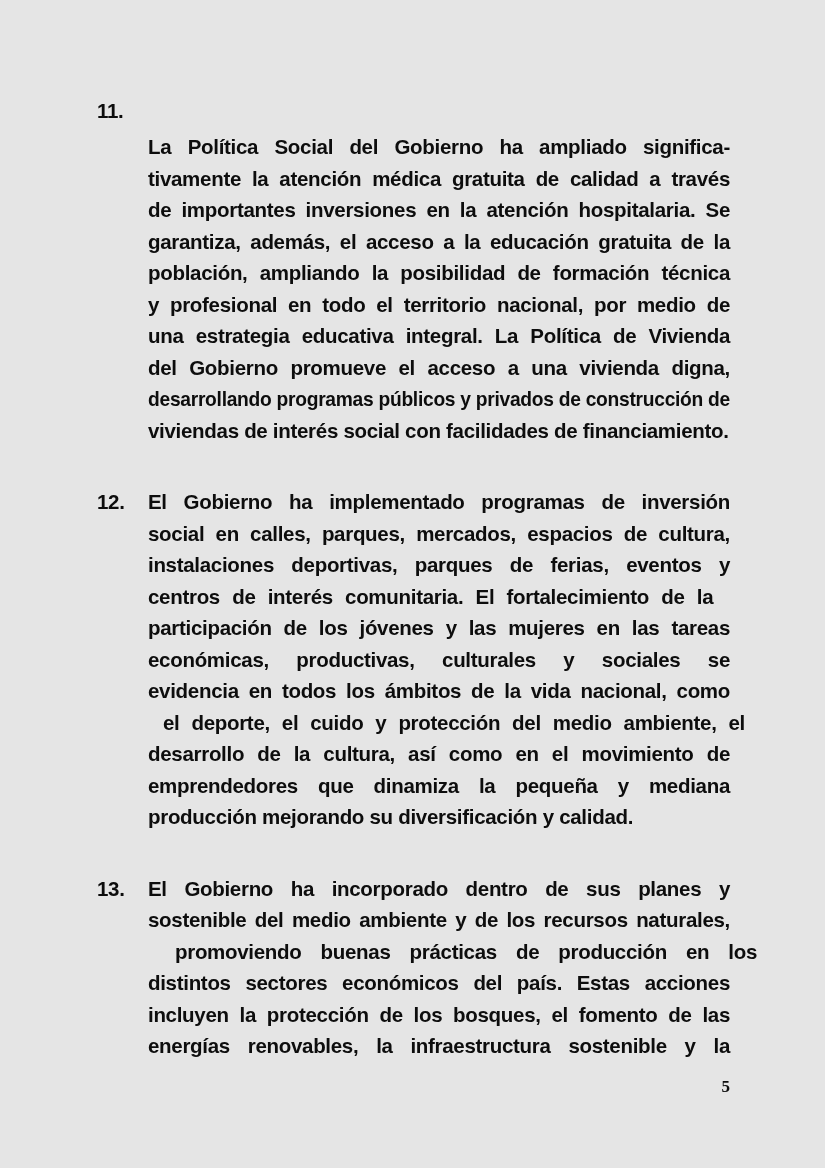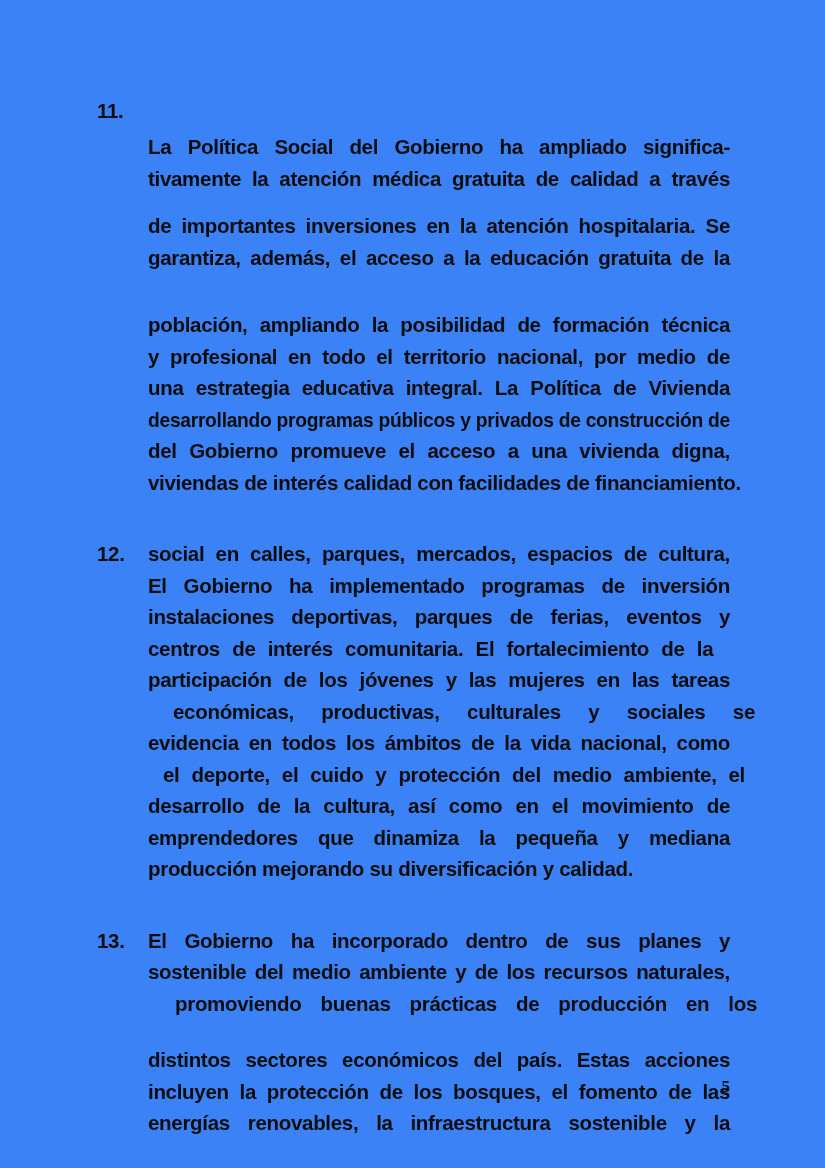--- a/index.html
+++ b/index.html
@@ -4,21 +4,21 @@
 <style>
   html, body {
     margin: 0;
     padding: 0;
     background: #ffffff;
   }
   .page {
     position: relative;
     width: 825px;
     height: 1168px;
-    background: #3b82f6;
+    background: #e5e5e5;
     overflow: hidden;
     font-family: "Liberation Sans", sans-serif;
     color: #0d0d0d;
   }
   .content {
     position: absolute;
     top: 95px;
     left: 97px;
     width: 633px;
   }
@@ -66,52 +66,52 @@
 </head>
 <body>
 
 <div class="page">
   <div class="content" id="paragraph-list">
       <div class="para">
         <div class="num">11.</div>
         <div class="body-col">
           <div class="line"><span class="line-text" style="word-spacing: 10.9241px; margin-top: 36px;">La Política Social del Gobierno ha ampliado significa-</span></div>
           <div class="line"><span class="line-text" style="word-spacing: 5.5293px;">tivamente la atención médica gratuita de calidad a través</span></div>
-          <div class="line"><span class="line-text" style="word-spacing: 4.74107px; margin-top: 16px;">de importantes inversiones en la atención hospitalaria. Se</span></div>
+          <div class="line"><span class="line-text" style="word-spacing: 4.74107px;">de importantes inversiones en la atención hospitalaria. Se</span></div>
           <div class="line"><span class="line-text" style="word-spacing: 4.1875px;">garantiza, además, el acceso a la educación gratuita de la</span></div>
-          <div class="line"><span class="line-text" style="word-spacing: 6.77344px; margin-top: 36px;">población, ampliando la posibilidad de formación técnica</span></div>
+          <div class="line"><span class="line-text" style="word-spacing: 6.77344px;">población, ampliando la posibilidad de formación técnica</span></div>
           <div class="line"><span class="line-text" style="word-spacing: 5.47049px;">y profesional en todo el territorio nacional, por medio de</span></div>
           <div class="line"><span class="line-text" style="word-spacing: 6.74554px;">una estrategia educativa integral. La Política de Vivienda</span></div>
+          <div class="line"><span class="line-text" style="word-spacing: 7.09375px;">del Gobierno promueve el acceso a una vivienda digna,</span></div>
           <div class="line"><span class="line-text" style="transform: scaleX(0.937977);">desarrollando programas públicos y privados de construcción de</span></div>
-          <div class="line"><span class="line-text" style="word-spacing: 7.09375px;">del Gobierno promueve el acceso a una vivienda digna,</span></div>
-          <div class="line"><span class="line-text">viviendas de interés calidad con facilidades de financiamiento.</span></div>
+          <div class="line"><span class="line-text">viviendas de interés social con facilidades de financiamiento.</span></div>
         </div>
       </div>
       <div class="para">
         <div class="num">12.</div>
         <div class="body-col">
+          <div class="line"><span class="line-text" style="word-spacing: 11.4062px;">El Gobierno ha implementado programas de inversión</span></div>
           <div class="line"><span class="line-text" style="word-spacing: 5.82589px;">social en calles, parques, mercados, espacios de cultura,</span></div>
-          <div class="line"><span class="line-text" style="word-spacing: 11.4062px;">El Gobierno ha implementado programas de inversión</span></div>
           <div class="line"><span class="line-text" style="word-spacing: 11.9688px; text-align: right;">instalaciones deportivas, parques de ferias, eventos y</span></div>
           <div class="line"><span class="line-text" style="word-spacing: 6.8192px;">centros de interés comunitaria. El fortalecimiento de la</span></div>
           <div class="line"><span class="line-text" style="word-spacing: 6.52257px;">participación de los jóvenes y las mujeres en las tareas</span></div>
-          <div class="line"><span class="line-text" style="word-spacing: 22.0344px; margin-left: 25px;">económicas, productivas, culturales y sociales se</span></div>
+          <div class="line"><span class="line-text" style="word-spacing: 22.0344px;">económicas, productivas, culturales y sociales se</span></div>
           <div class="line"><span class="line-text" style="word-spacing: 4.51042px;">evidencia en todos los ámbitos de la vida nacional, como</span></div>
           <div class="line"><span class="line-text" style="word-spacing: 6.53646px; margin-left: 15px;">el deporte, el cuido y protección del medio ambiente, el</span></div>
           <div class="line"><span class="line-text" style="word-spacing: 7.73264px;">desarrollo de la cultura, así como en el movimiento de</span></div>
           <div class="line"><span class="line-text" style="word-spacing: 14.6667px;">emprendedores que dinamiza la pequeña y mediana</span></div>
           <div class="line"><span class="line-text">producción mejorando su diversificación y calidad.</span></div>
         </div>
       </div>
       <div class="para">
         <div class="num">13.</div>
         <div class="body-col">
           <div class="line"><span class="line-text" style="word-spacing: 12.2227px;">El Gobierno ha incorporado dentro de sus planes y</span></div>
           <div class="line"><span class="line-text" style="word-spacing: 3.00781px;">sostenible del medio ambiente y de los recursos naturales,</span></div>
           <div class="line"><span class="line-text" style="word-spacing: 13.6354px; margin-left: 27px;">promoviendo buenas prácticas de producción en los</span></div>
-          <div class="line"><span class="line-text" style="word-spacing: 9.3125px; margin-top: 25px;">distintos sectores económicos del país. Estas acciones</span></div>
+          <div class="line"><span class="line-text" style="word-spacing: 9.3125px;">distintos sectores económicos del país. Estas acciones</span></div>
           <div class="line"><span class="line-text" style="word-spacing: 5.39757px;">incluyen la protección de los bosques, el fomento de las</span></div>
           <div class="line"><span class="line-text" style="word-spacing: 12.3984px;">energías renovables, la infraestructura sostenible y la</span></div>
         </div>
       </div>
     </div>
   <div class="page-number">5</div>
 </div>
 
 </body></html>

